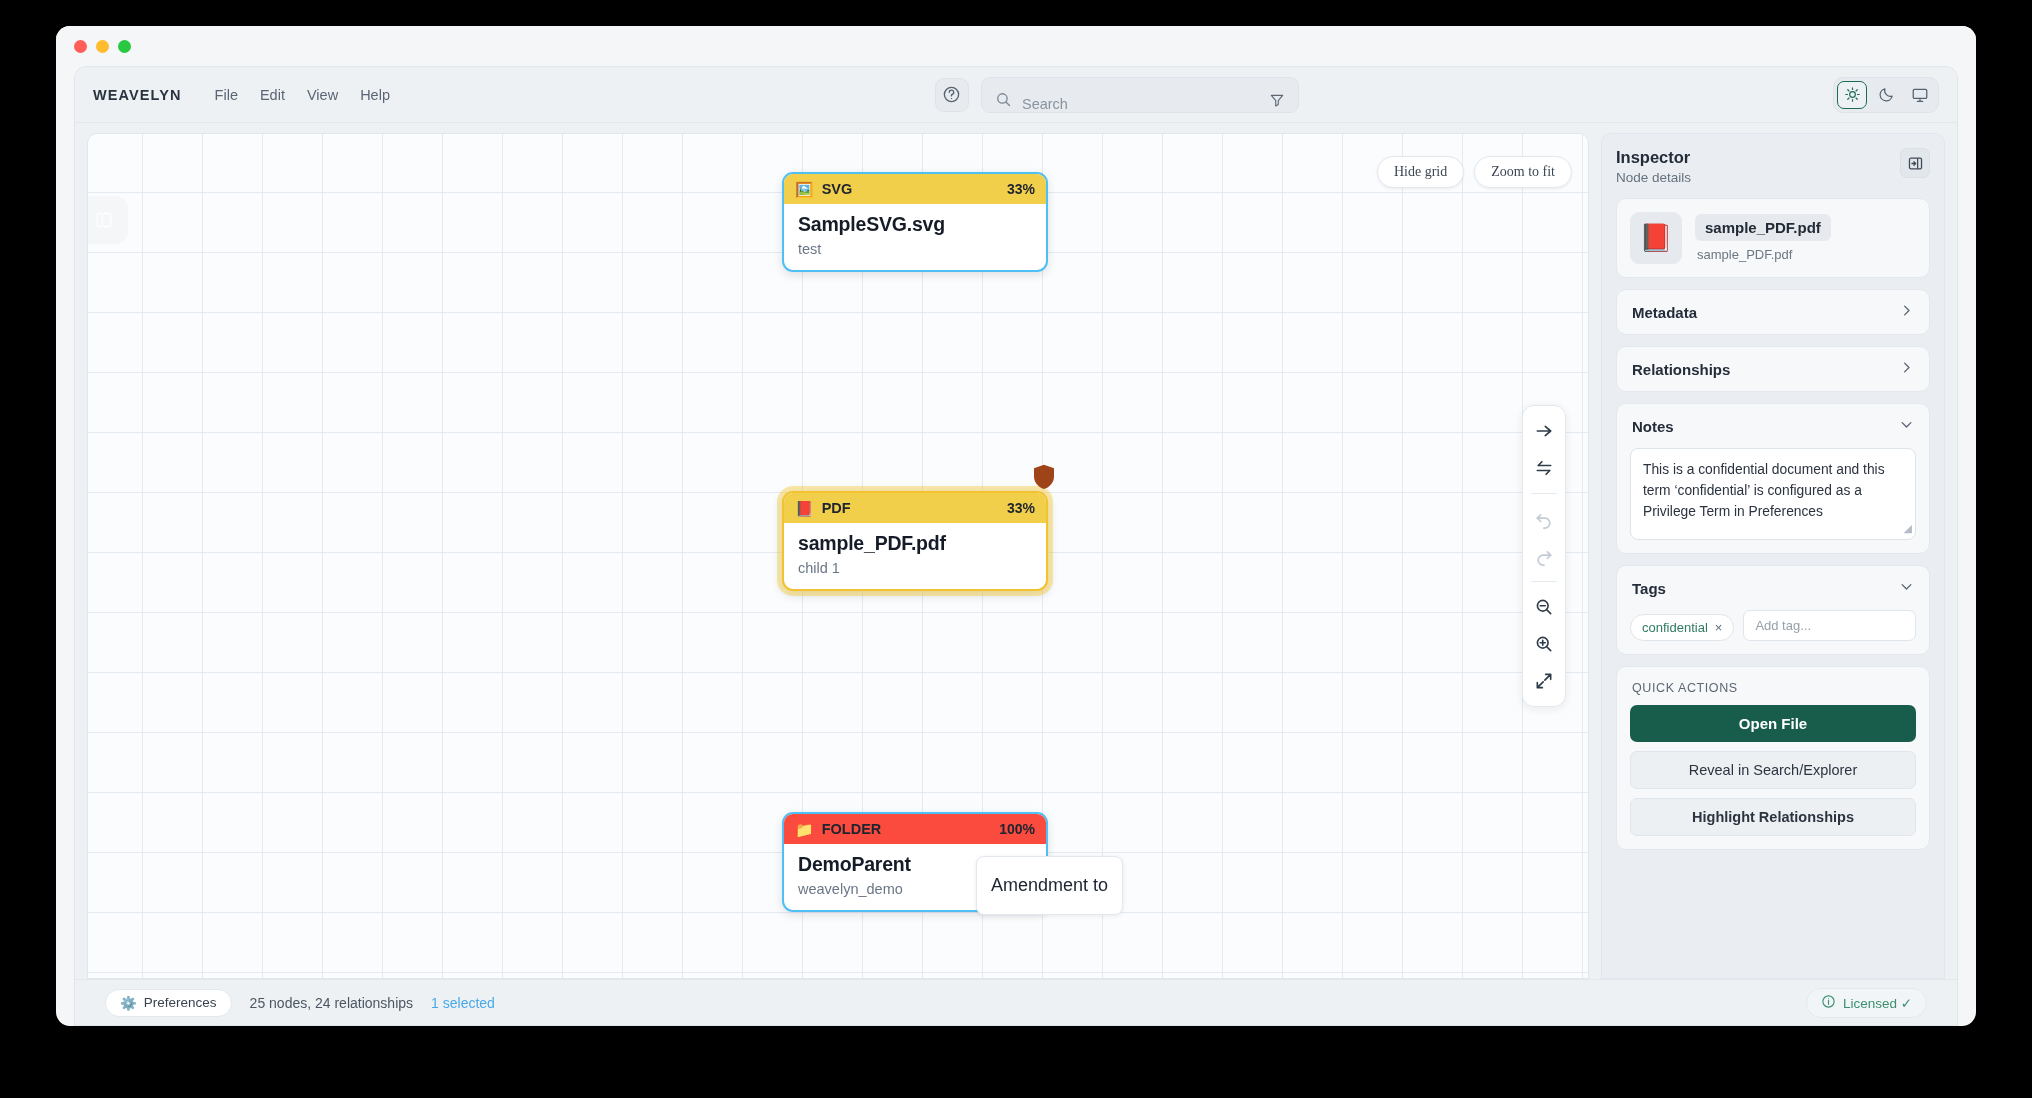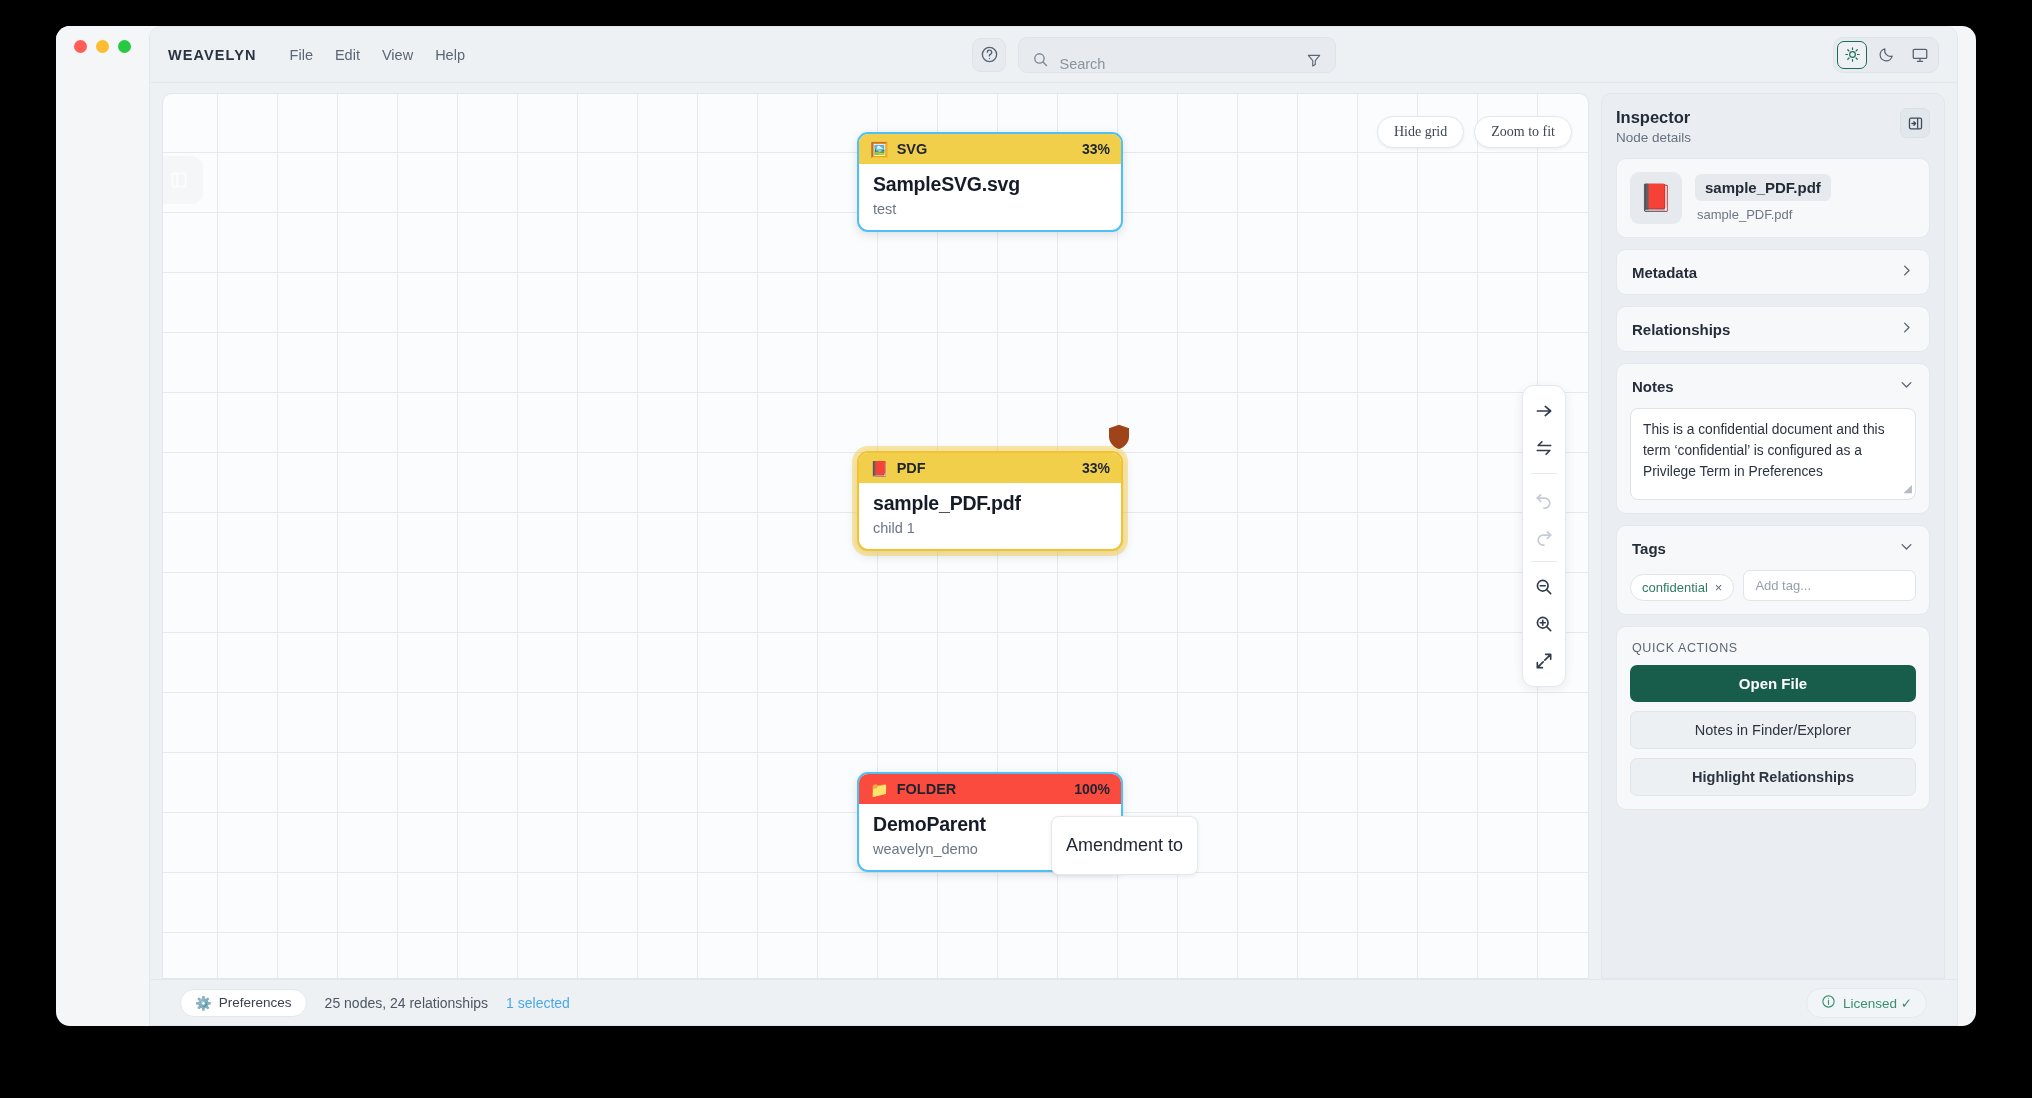--- a/index.html
+++ b/index.html
@@ -12,21 +12,21 @@
 
   
   .window {
     position: absolute;
     left: 56px; top: 26px;
     width: 1920px; height: 1000px;
     background: #f4f6f8;
     border-radius: 14px;
     box-shadow: 0 18px 60px rgba(0,0,0,.55);
     overflow: hidden;
-    display: flex; flex-direction: row;
+    display: flex; flex-direction: column;
   }
   .titlebar {
     height: 40px; flex: 0 0 40px;
     background: #f4f6f8;
     display: flex; align-items: center; padding-left: 18px; gap: 9px;
   }
   .dot { width: 13px; height: 13px; border-radius: 50%; }
   .dot.red { background: #ff5f57; }
   .dot.yellow { background: #febc2e; }
   .dot.green { background: #28c840; }
@@ -562,21 +562,21 @@
               <span class="tag-x">×</span>
             </div>
             <div class="tag-input">Add tag...</div>
           </div>
         </div>
 
         <div class="card">
           <div class="qa-label">QUICK ACTIONS</div>
           <div class="qa-btns">
             <div class="btn-primary">Open File</div>
-            <div class="btn-secondary">Notes in Finder/Explorer</div>
+            <div class="btn-secondary">Reveal in Search/Explorer</div>
             <div class="btn-secondary strong">Highlight Relationships</div>
           </div>
         </div>
       </div>
     </div>
 
     <div class="statusbar">
       <div class="pref-btn">
         <span>⚙️</span>
         <span>Preferences</span>

